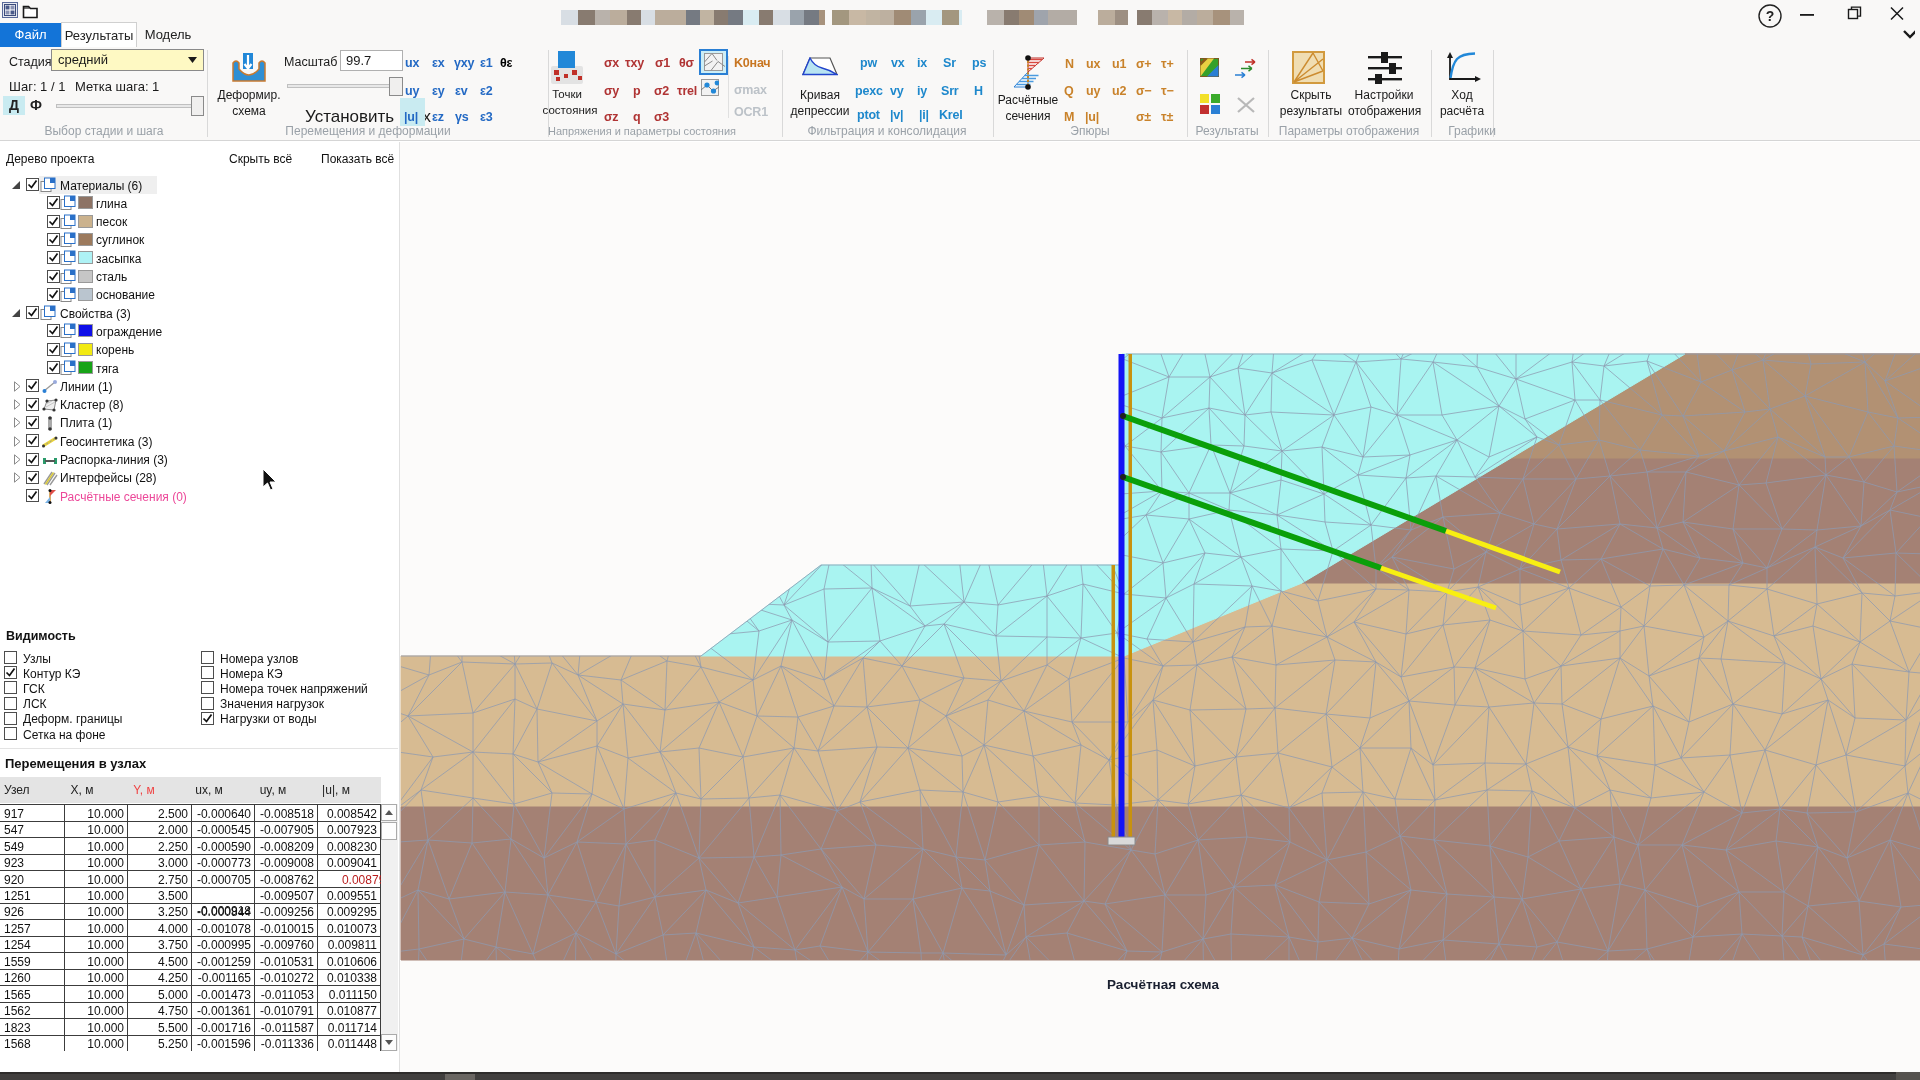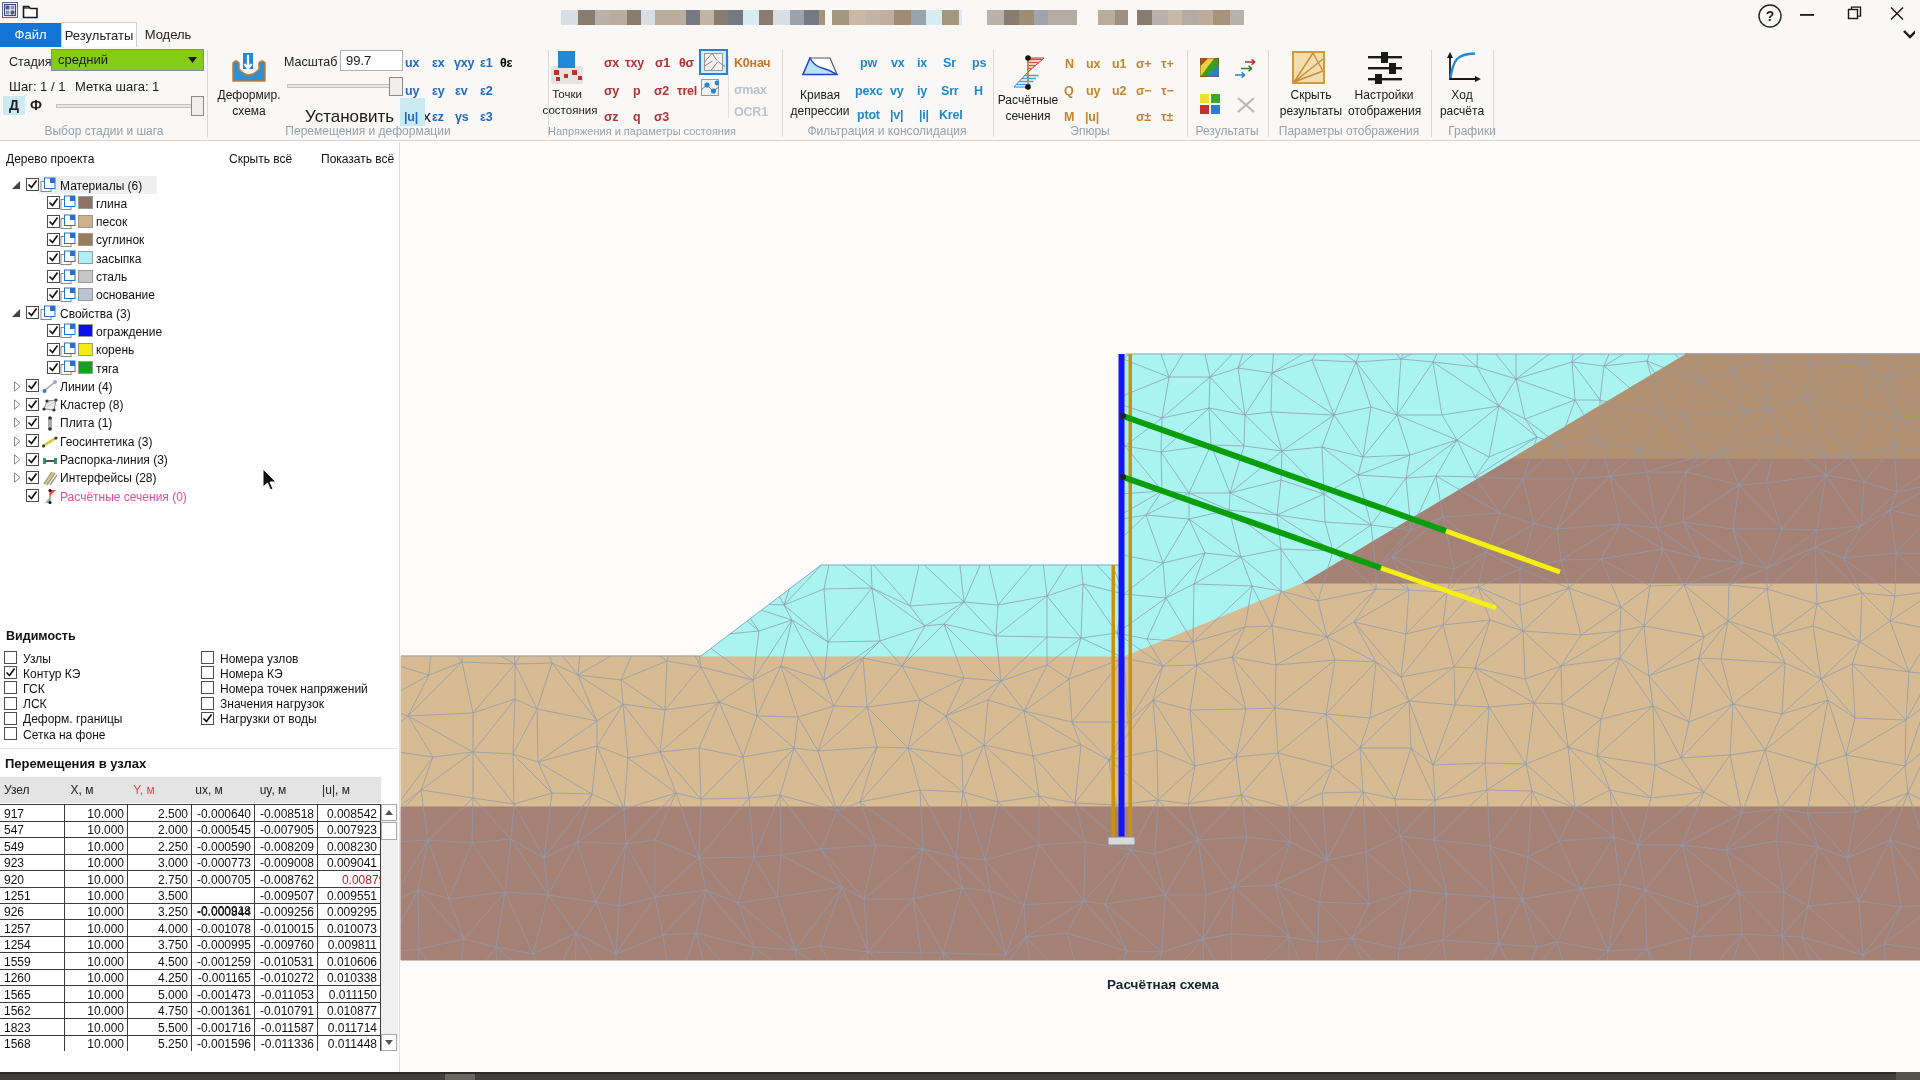--- a/index.html
+++ b/index.html
@@ -88,21 +88,21 @@
 <div class="vsep" style="left:1493px"></div>
 <div class="grp" style="left:104px;top:124px">Выбор стадии и шага</div>
 <div class="grp" style="left:368px;top:124px">Перемещения и деформации</div>
 <div class="grp" style="left:642px;top:124px"><span style="font-size:11px">Напряжения и параметры состояния</span></div>
 <div class="grp" style="left:887px;top:124px">Фильтрация и консолидация</div>
 <div class="grp" style="left:1090px;top:124px">Эпюры</div>
 <div class="grp" style="left:1227px;top:124px">Результаты</div>
 <div class="grp" style="left:1349px;top:124px">Параметры отображения</div>
 <div class="grp" style="left:1472px;top:124px">Графики</div>
 <div class="tx13" style="left:9px;top:55px;font-size:12.5px">Стадия</div>
-<div class="a" style="left:51px;top:49px;width:153px;height:22px;background:#84cc16;border:1px solid #8a8a8a;font-size:13px;line-height:20px;padding-left:6px">средний</div>
+<div class="a" style="left:51px;top:49px;width:153px;height:22px;background:#fef9c3;border:1px solid #8a8a8a;font-size:13px;line-height:20px;padding-left:6px">средний</div>
 <svg class="a" style="left:188px;top:57px" width="10" height="7">
     <path d="M0 0 h9 l-4.5 6 z" fill="#1a1a1a"></path>
   </svg>
 <div class="tx13" style="left:9px;top:79px">Шаг: 1 / 1</div>
 <div class="tx13" style="left:75px;top:79px">Метка шага: 1</div>
 <div class="a" style="left:3px;top:96px;width:22px;height:19px;background:#c9ebf1;font-size:14px;font-weight:bold;text-align:center;line-height:19px;color:#222">Д</div>
 <div class="a" style="left:30px;top:97px;font-size:14px;font-weight:bold;color:#222">Ф</div>
 <div class="a" style="left:56px;top:104px;width:140px;height:4px;background:#e8e8e8;border:1px solid #c0c0c0"></div>
 <div class="a" style="left:191px;top:96px;width:13px;height:20px;background:#f0efee;border:1px solid #8a8a8a"></div>
 <svg class="a" style="left:231px;top:51px" width="36" height="34">
@@ -407,21 +407,21 @@
 <div class="cb" style="left:26px;top:379.3px">
     <svg width="13" height="13" style="position:absolute;left:-1px;top:-1px">
       <path d="M2.5 6.5 L5.5 9.5 L10.5 2.5" stroke="#111" stroke-width="1.7" fill="none"></path>
     </svg>
   </div>
 <svg class="a" style="left:42px;top:379.3px" width="16" height="15">
     <path d="M2 12 L13 3" stroke="#999" stroke-width="1.3"></path>
     <circle cx="2.5" cy="12" r="2" fill="#2a7fd4"></circle>
     <circle cx="13" cy="3" r="2" fill="#9ad"></circle>
   </svg>
-<div class="tx12" style="left:60px;top:379.8px;color:#111">Линии (4)</div>
+<div class="tx12" style="left:60px;top:379.8px;color:#111">Линии (1)</div>
 <svg class="a" style="left:14px;top:399.1px" width="7" height="11">
     <path d="M0.5 0.8 L6 5.5 L0.5 10.2 Z" fill="#fff" stroke="#8a8a8a"></path>
   </svg>
 <div class="cb" style="left:26px;top:397.6px">
     <svg width="13" height="13" style="position:absolute;left:-1px;top:-1px">
       <path d="M2.5 6.5 L5.5 9.5 L10.5 2.5" stroke="#111" stroke-width="1.7" fill="none"></path>
     </svg>
   </div>
 <svg class="a" style="left:42px;top:397.6px" width="16" height="15">
     <path d="M2 11 L5 3 L14 2 L12 12 Z" fill="#eee" stroke="#888"></path>

